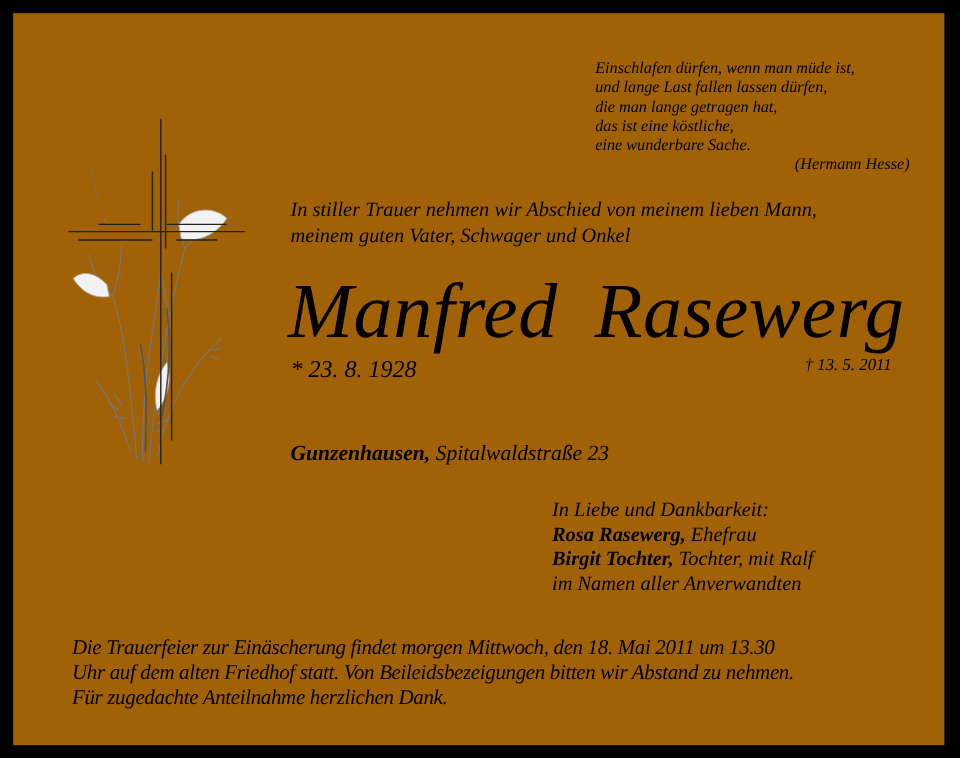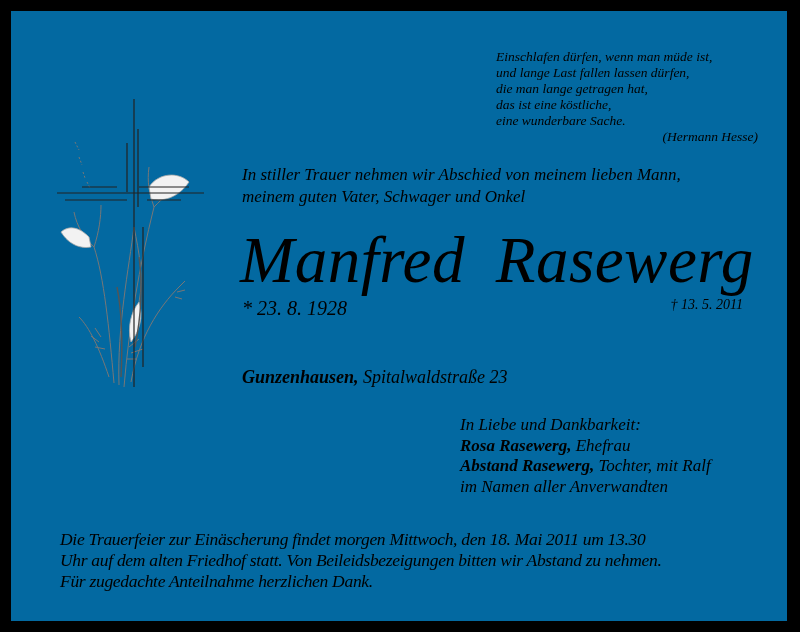--- a/index.html
+++ b/index.html
@@ -2,21 +2,21 @@
 <html><head>
   <meta charset="utf-8">
   <style>
     html, body { margin: 0; padding: 0; }
     body {
       width: 800px; height: 632px; background: #000; position: relative; overflow: hidden;
       font-family: "Liberation Serif", "DejaVu Serif", serif; color: #000;
     }
     .page {
       position: absolute; left: 11px; top: 11px; width: 776px; height: 610px;
-      background: #0369a1;
+      background: #a16207;
     }
     .abs { position: absolute; }
     .b { font-weight: bold; }
 
     .poem {
       left: 485px; top: 38px; width: 266px;
       font-size: 13.5px; line-height: 16px; font-style: italic;
     }
     .poem .line { display: block; white-space: nowrap; }
     .poem .author { display: block; text-align: right; padding-right: 4px; }
@@ -119,21 +119,21 @@
   <div class="abs address">
     <span class="b">Gunzenhausen,</span><span> Spitalwaldstraße 23</span>
   </div>
 
   <div class="abs signers">
     <span class="line">In Liebe und Dankbarkeit:</span>
     <span class="line">
       <span class="b">Rosa Rasewerg,</span><span> Ehefrau</span>
     </span>
     <span class="line">
-      <span class="b">Abstand Rasewerg,</span><span> Tochter, mit Ralf</span>
+      <span class="b">Birgit Tochter,</span><span> Tochter, mit Ralf</span>
     </span>
     <span class="line">im Namen aller Anverwandten</span>
   </div>
 
   <div class="abs notice">
     <span class="line">Die Trauerfeier zur Einäscherung findet morgen Mittwoch, den 18. Mai 2011 um 13.30</span>
     <span class="line">Uhr auf dem alten Friedhof statt. Von Beileidsbezeigungen bitten wir Abstand zu nehmen.</span>
     <span class="line">Für zugedachte Anteilnahme herzlichen Dank.</span>
   </div>
 </div>

